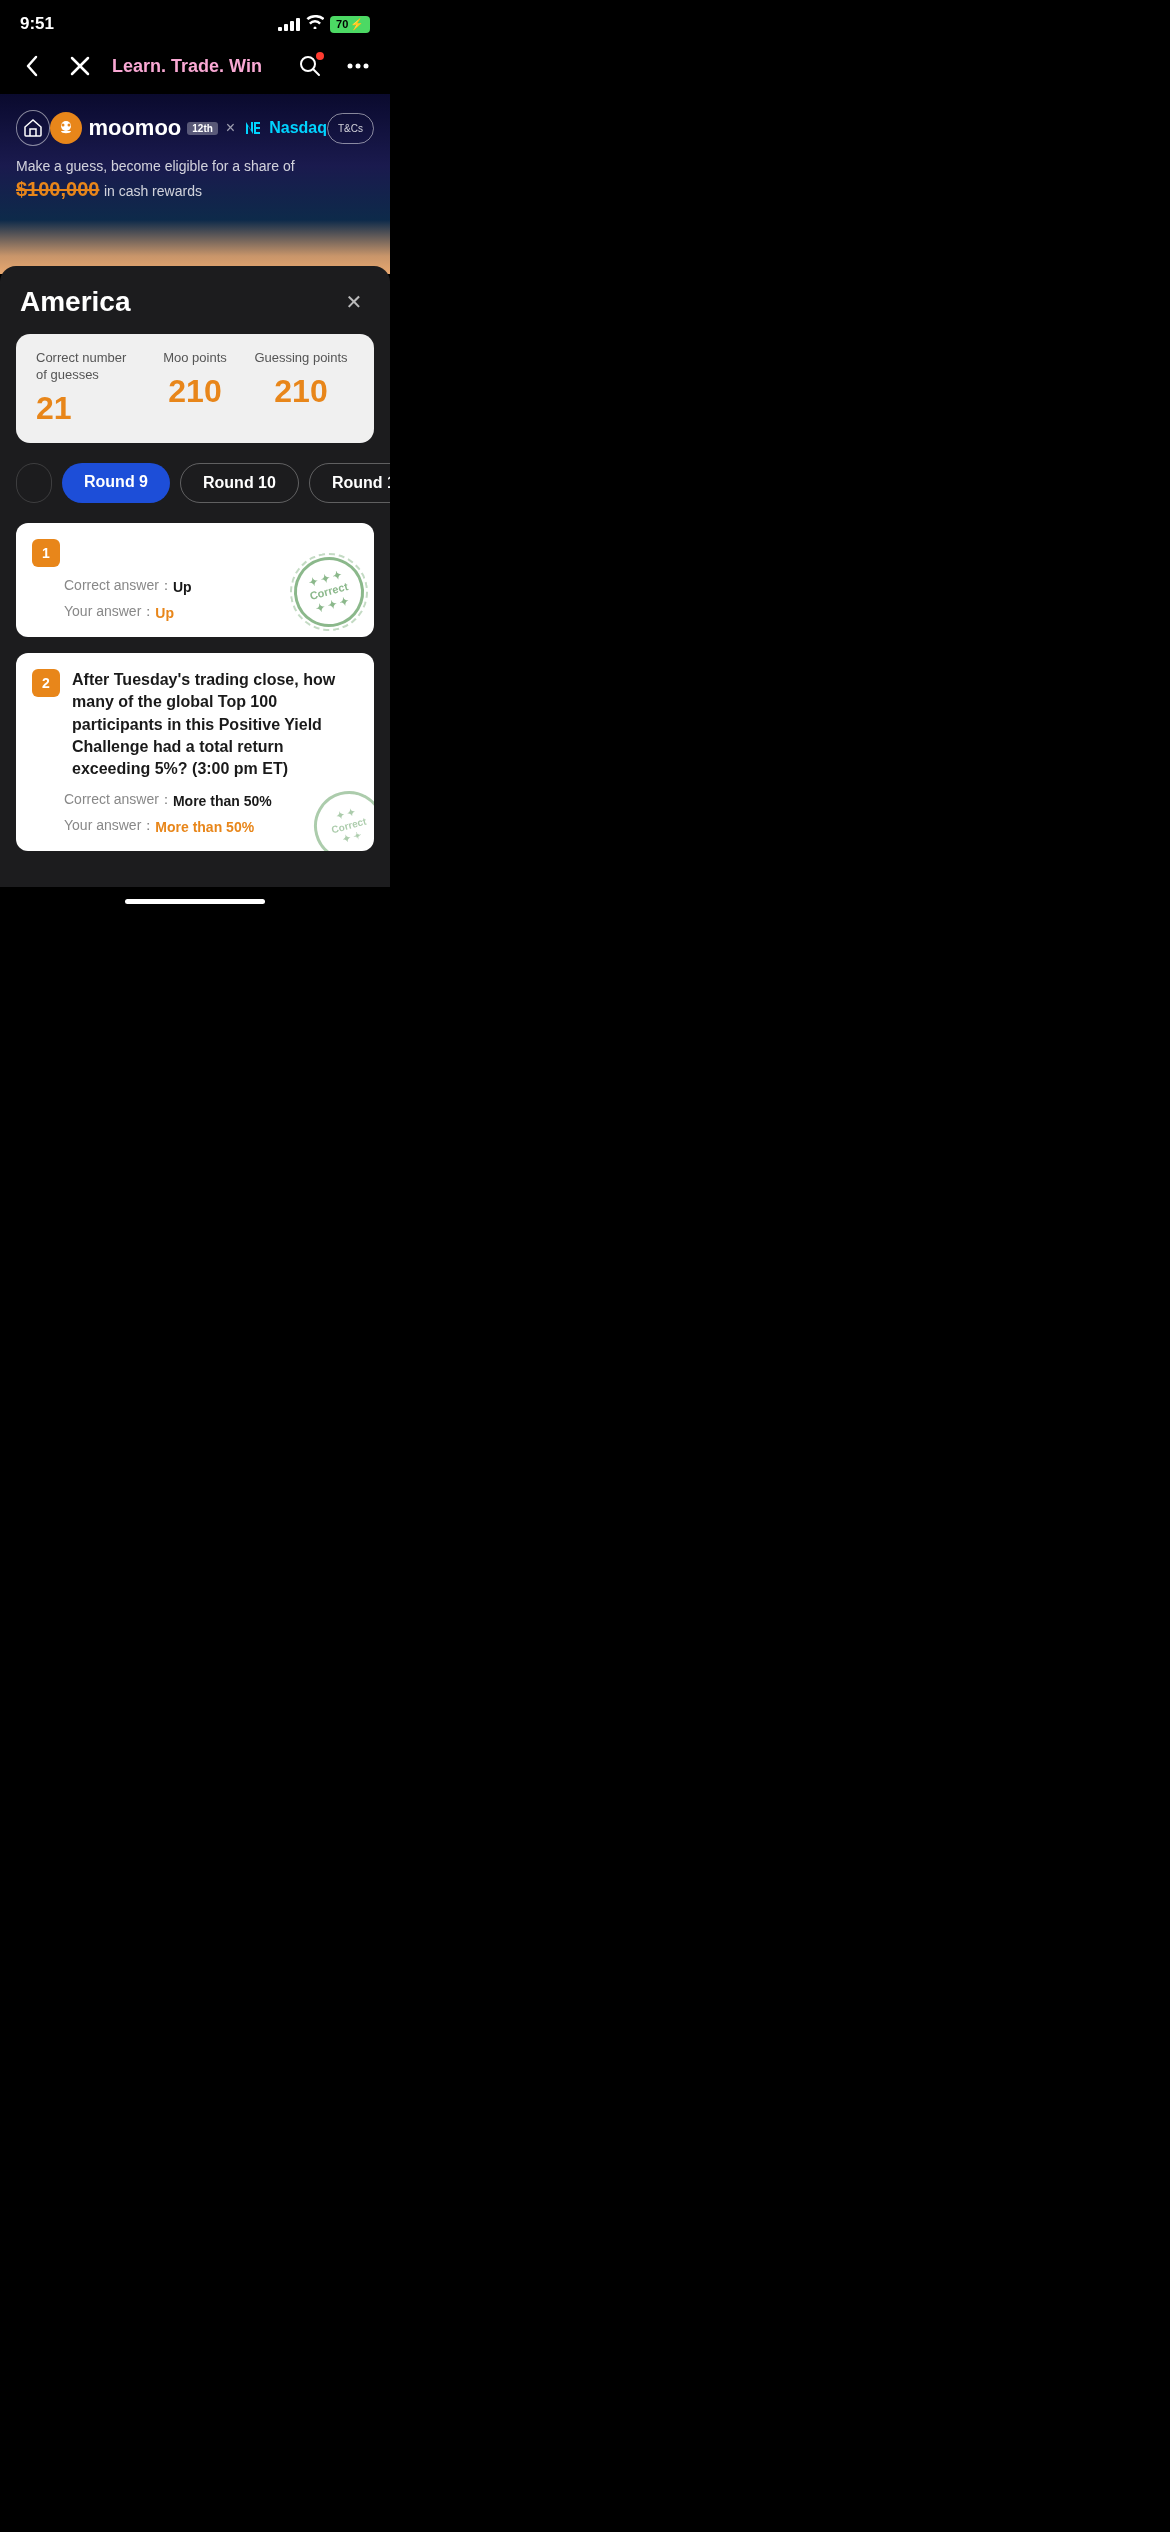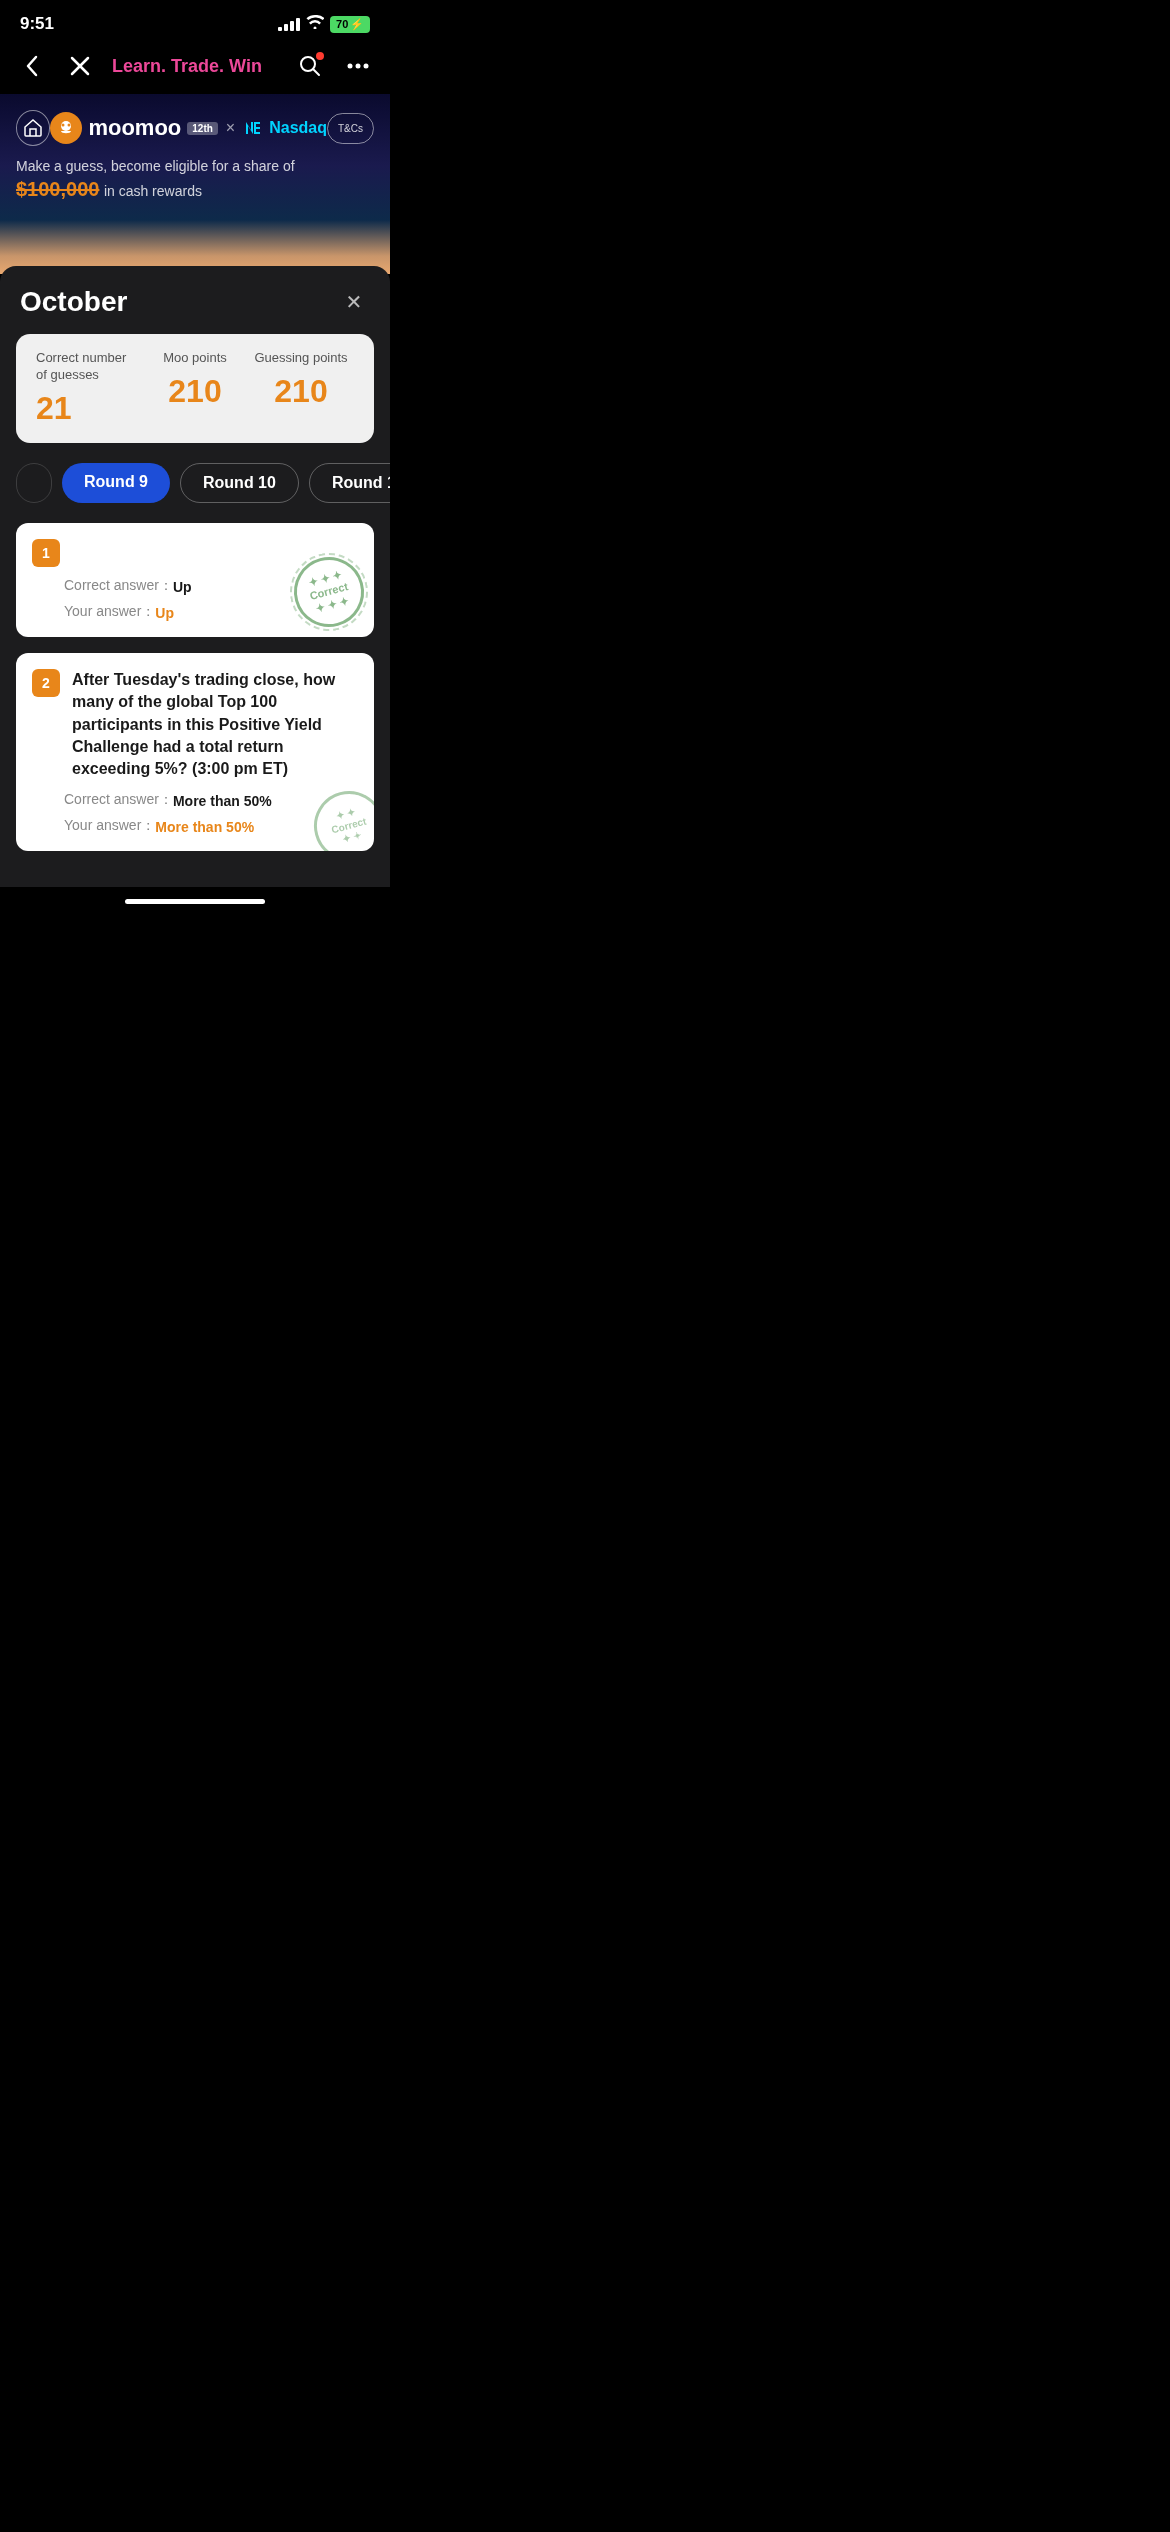--- a/index.html
+++ b/index.html
@@ -75,21 +75,21 @@
       width: 32px;
       height: 32px;
       display: flex;
       align-items: center;
       justify-content: center;
       cursor: pointer;
     }
     .nav-title {
       font-size: 18px;
       font-weight: 600;
-      color: #ec4899;
+      color: #f9a8d4;
     }
     .nav-right {
       display: flex;
       align-items: center;
       gap: 16px;
     }
     .search-btn {
       width: 32px;
       height: 32px;
       display: flex;
@@ -521,21 +521,21 @@
   </div>
   <div class="hero-subtitle">Make a guess, become eligible for a share of</div>
   <div>
     <span class="hero-amount">$100,000</span>
     <span class="hero-amount-suffix">in cash rewards</span>
   </div>
 </div>
 
 <div class="records-panel">
   <div class="records-header">
-    <span class="records-title">October</span>
+    <span class="records-title">America</span>
     <div class="close-btn">✕</div>
   </div>
 
   <div class="stats-card">
     <div class="stats-row">
       <div class="stat-item">
         <div class="stat-label">Correct number<br>of guesses</div>
         <div class="stat-value">21</div>
       </div>
       <div class="stat-item">

